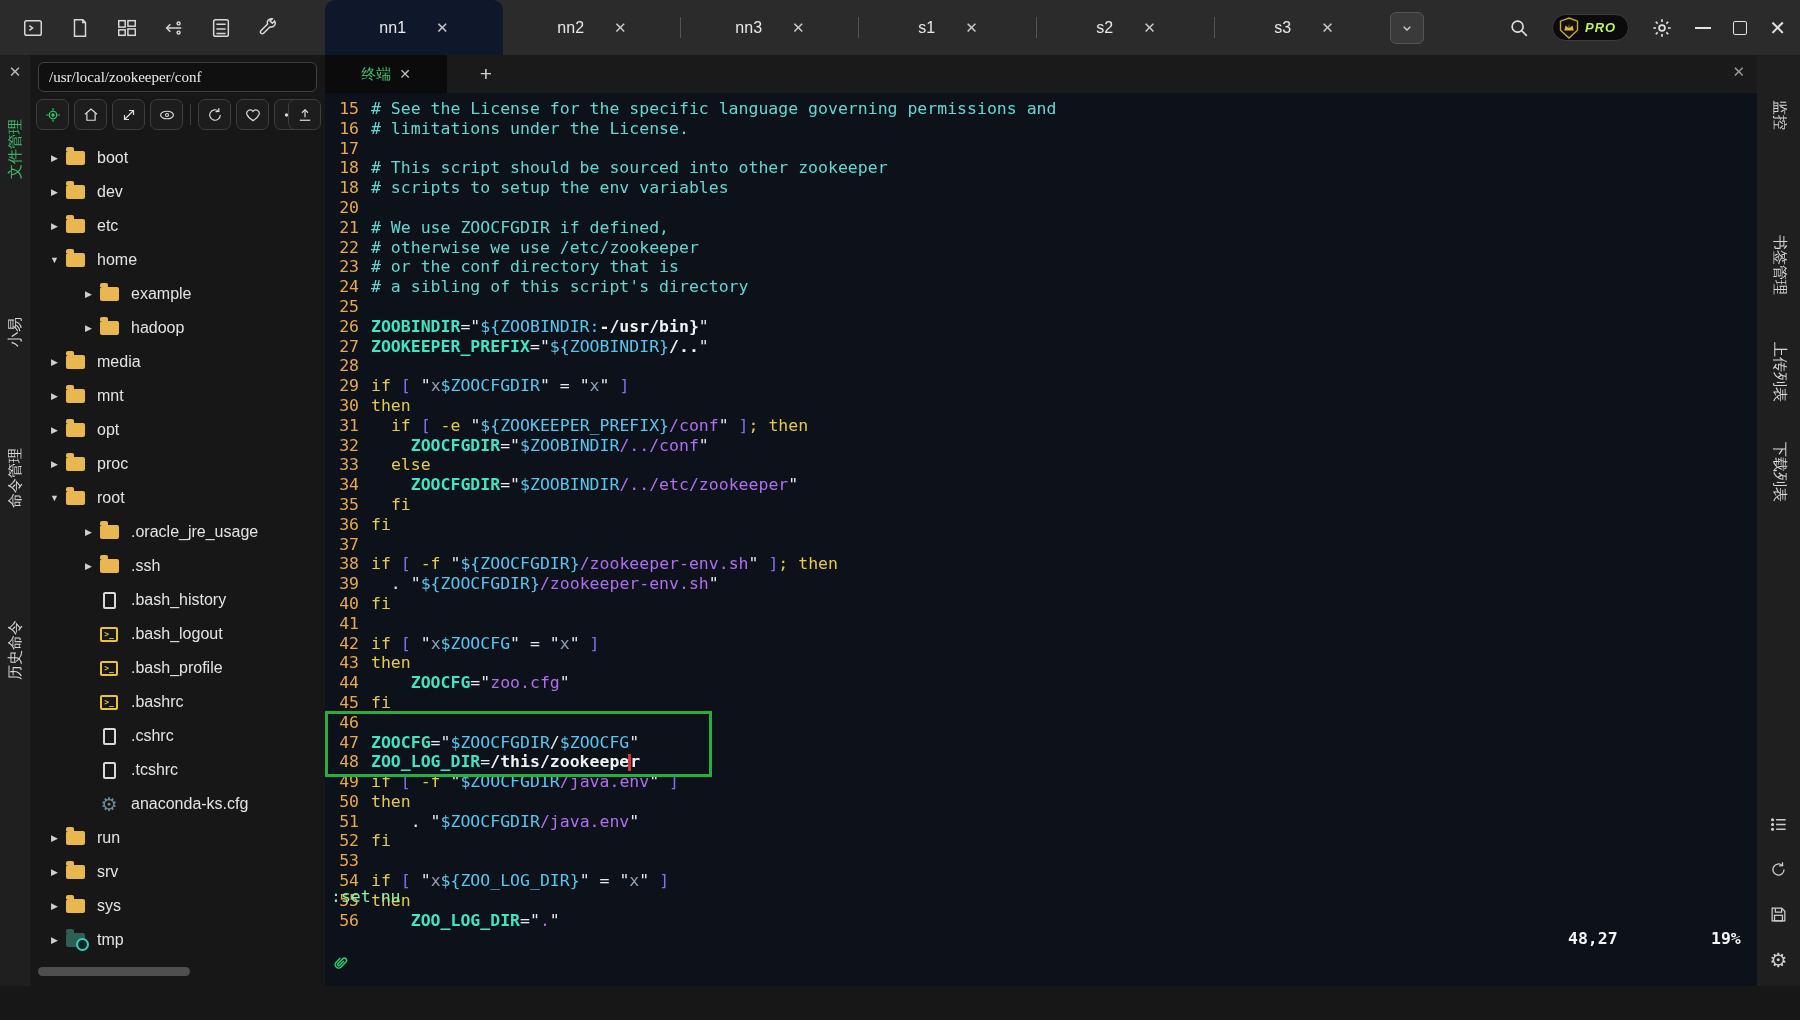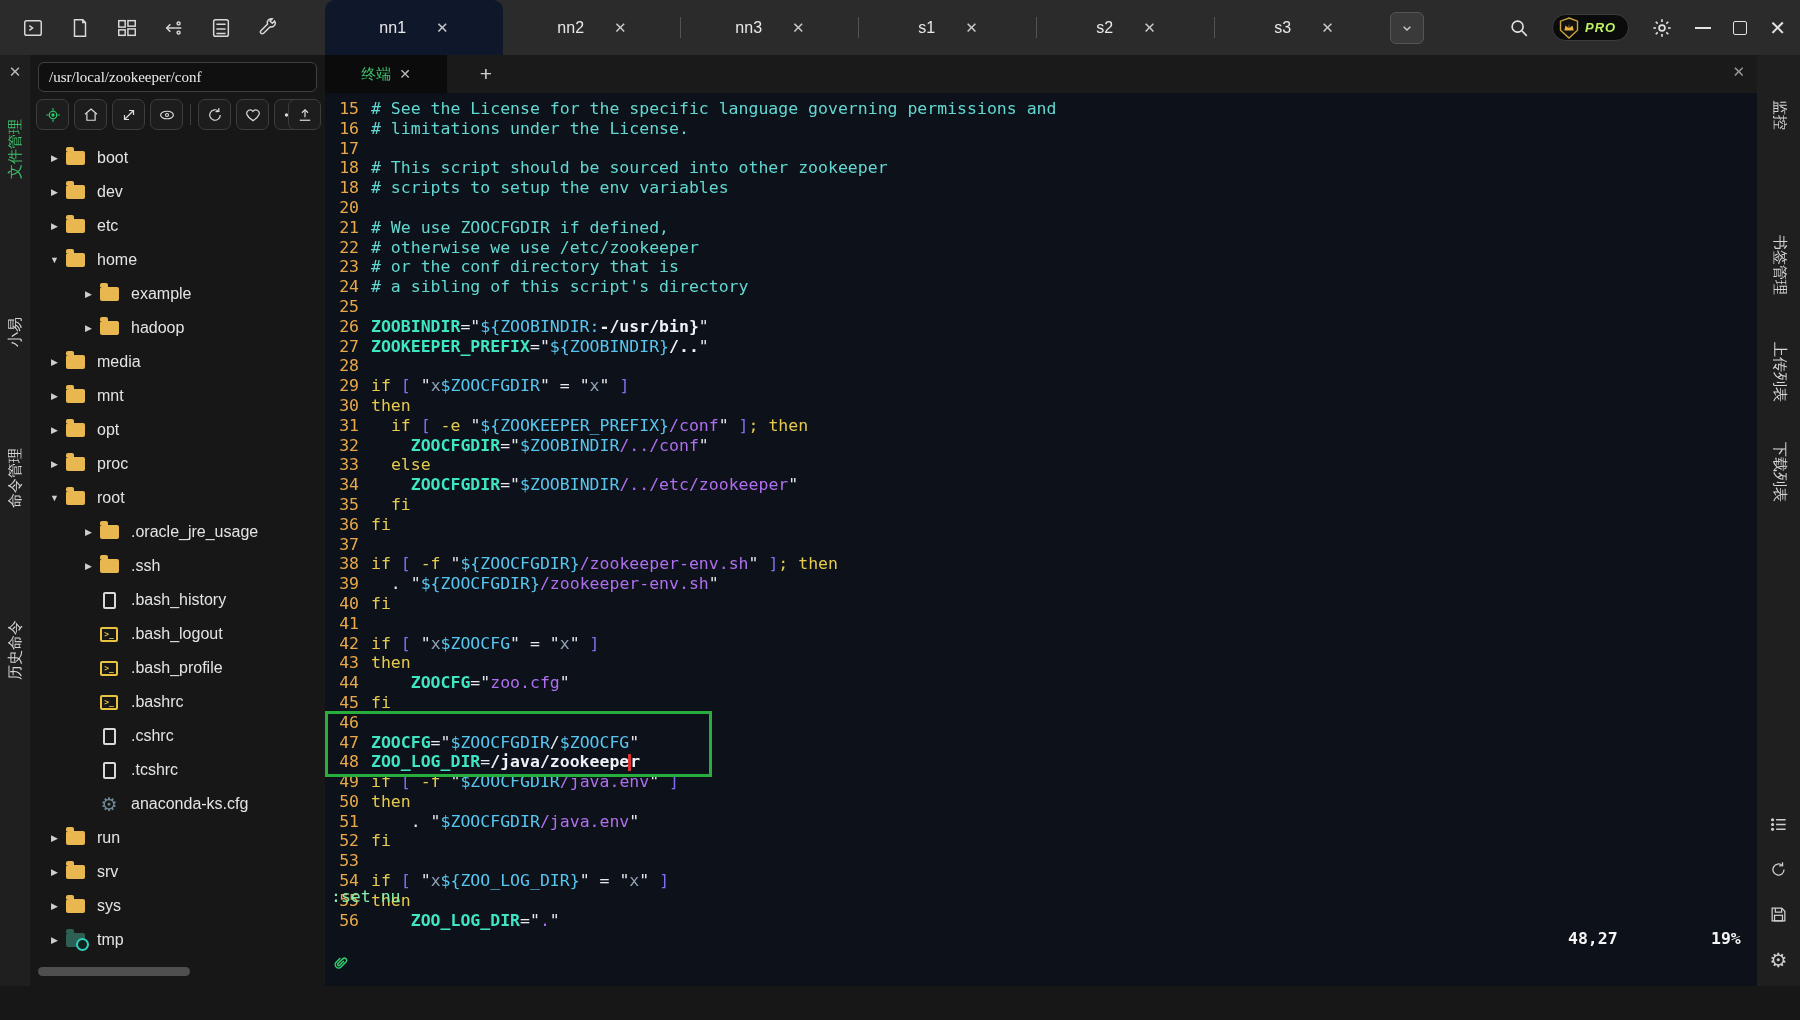--- a/index.html
+++ b/index.html
@@ -591,21 +591,21 @@
       <div class="code-line">
         <span class="ln">46</span>
         <span class="ct"></span>
       </div>
       <div class="code-line">
         <span class="ln">47</span>
         <span class="ct"><span class="tk-var">ZOOCFG</span><span class="tk-pl">=</span><span class="tk-q">"</span><span class="tk-dv">$ZOOCFGDIR</span><span class="tk-pl">/</span><span class="tk-dv">$ZOOCFG</span><span class="tk-q">"</span></span>
       </div>
       <div class="code-line">
         <span class="ln">48</span>
-        <span class="ct"><span class="tk-var">ZOO_LOG_DIR</span><span class="tk-pl">=</span><span class="tk-pb">/java/zookeepe</span><span class="cursor"></span><span class="tk-pb">r</span></span>
+        <span class="ct"><span class="tk-var">ZOO_LOG_DIR</span><span class="tk-pl">=</span><span class="tk-pb">/this/zookeepe</span><span class="cursor"></span><span class="tk-pb">r</span></span>
       </div>
       <div class="code-line">
         <span class="ln">49</span>
         <span class="ct"><span class="tk-kw">if</span><span class="tk-pl"> </span><span class="tk-br">[</span><span class="tk-pl"> </span><span class="tk-kw">-f</span><span class="tk-pl"> </span><span class="tk-q">"</span><span class="tk-dv">$ZOOCFGDIR</span><span class="tk-str">/java.env</span><span class="tk-q">"</span><span class="tk-pl"> </span><span class="tk-br">]</span></span>
       </div>
       <div class="code-line">
         <span class="ln">50</span>
         <span class="ct"><span class="tk-kw">then</span></span>
       </div>
       <div class="code-line">

